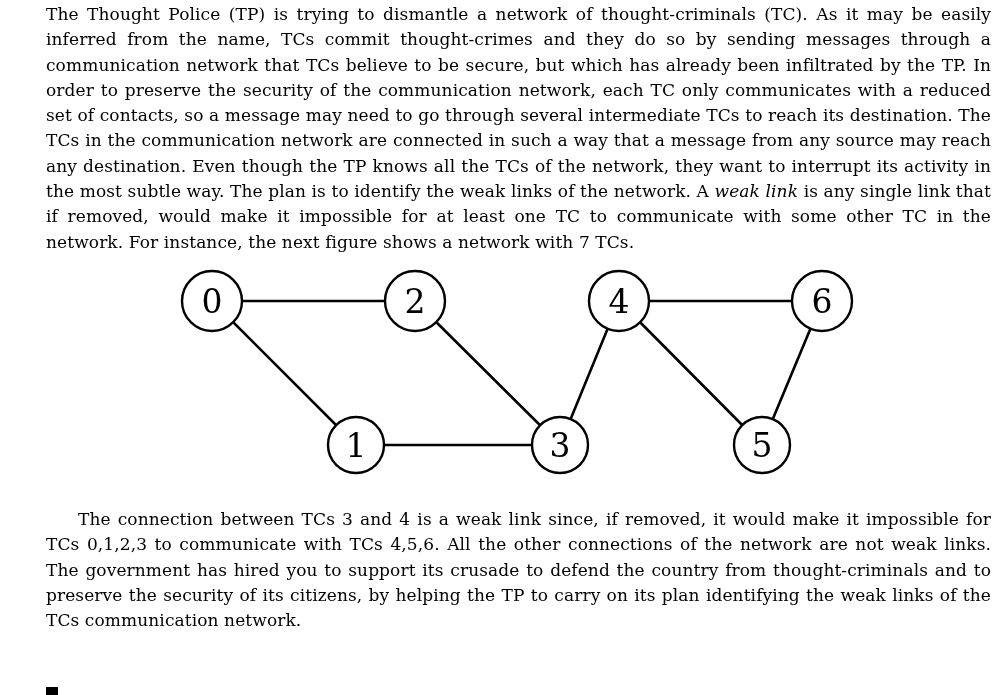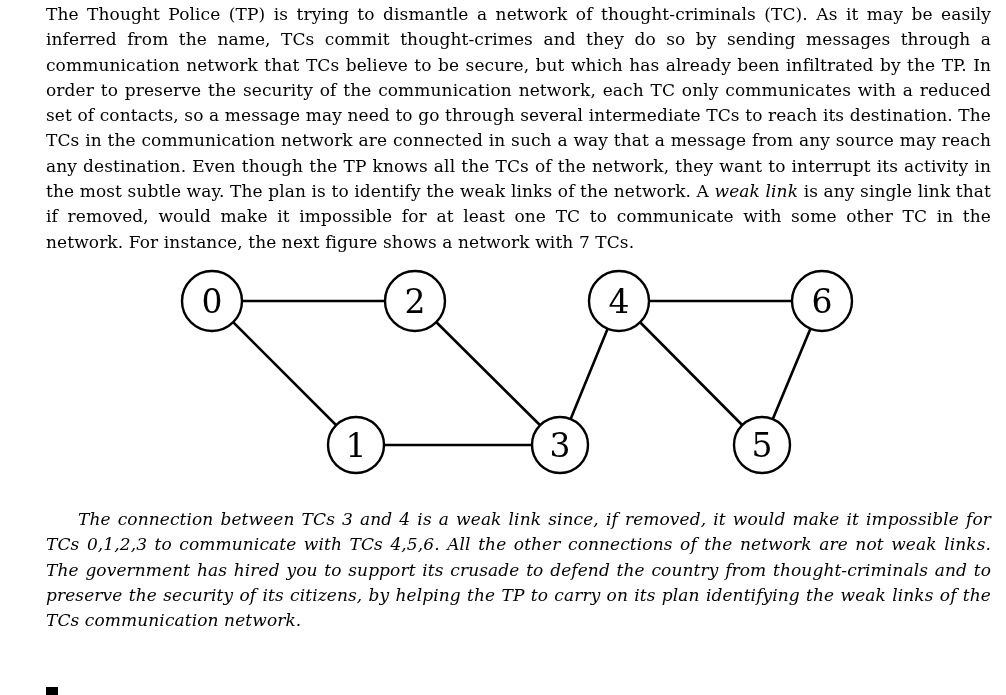--- a/index.html
+++ b/index.html
@@ -24,21 +24,20 @@
     font-size: 17px;
     line-height: 25.3px;
     text-align: justify;
     margin: 0;
     letter-spacing: 0.1px;
   }
   .para em { font-style: italic; }
   .para-indent {
     margin-top: 27px;
     text-indent: 32px;
-    font-style: italic;
   }
   .graph-figure {
     margin: 13px 0 0 0;
   }
   .graph-figure svg { display: block; }
   .edge {
     stroke: #000000;
     stroke-width: 2.6;
     stroke-linecap: round;
   }

